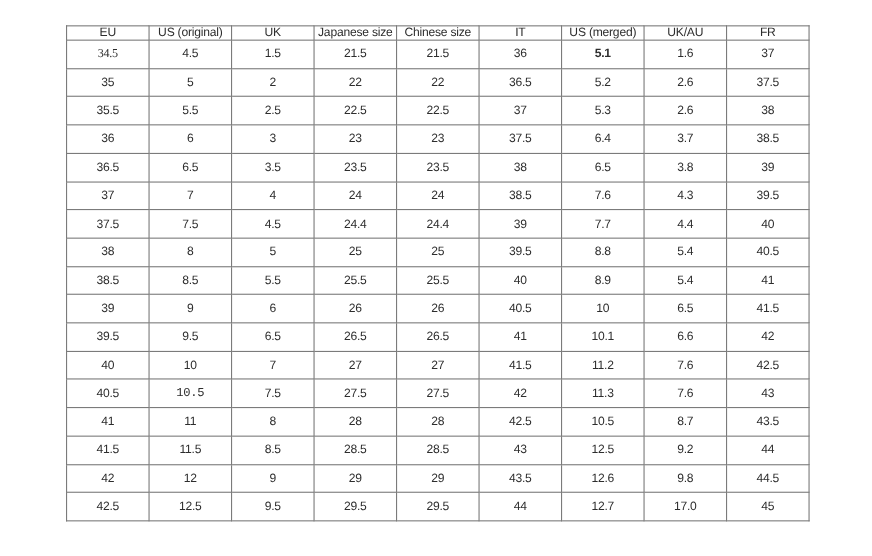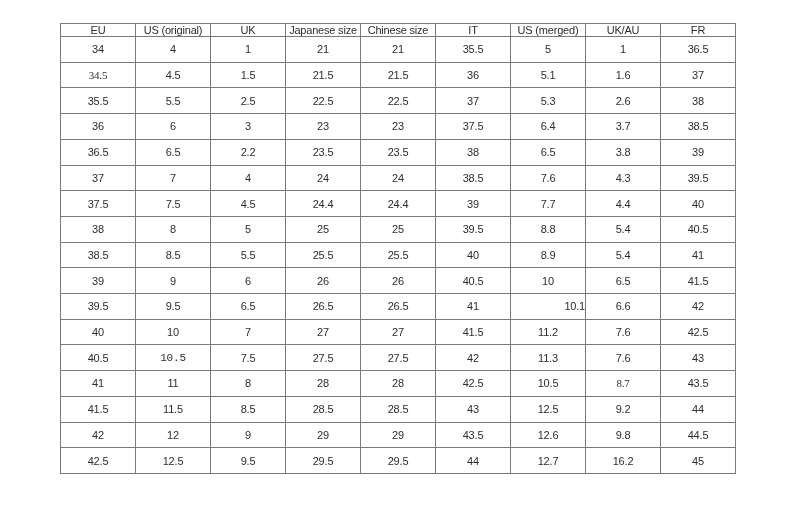--- a/index.html
+++ b/index.html
@@ -49,40 +49,40 @@
           <th style="border-color: rgb(123, 123, 123); color: rgb(45, 45, 45);">Japanese size</th>
           <th style="border-color: rgb(123, 123, 123); color: rgb(45, 45, 45);">Chinese size</th>
           <th style="border-color: rgb(123, 123, 123); color: rgb(45, 45, 45); text-align: center;">IT</th>
           <th style="border-color: rgb(123, 123, 123); color: rgb(45, 45, 45);">US (merged)</th>
           <th style="border-color: rgb(123, 123, 123); color: rgb(45, 45, 45);">UK/AU</th>
           <th style="border-color: rgb(123, 123, 123); color: rgb(45, 45, 45);">FR</th>
         </tr>
     </thead>
     <tbody>
         <tr>
-          <td style="border-color: rgb(123, 123, 123); color: rgb(45, 45, 45);">34</td>
-          <td style="border-color: rgb(123, 123, 123); color: rgb(45, 45, 45);">4</td>
-          <td style="border-color: rgb(123, 123, 123); color: rgb(45, 45, 45);">1</td>
-          <td style="border-color: rgb(123, 123, 123); color: rgb(45, 45, 45);">21</td>
-          <td style="border-color: rgb(123, 123, 123); color: rgb(45, 45, 45);">21</td>
-          <td style="border-color: rgb(123, 123, 123); color: rgb(45, 45, 45);">35.5</td>
-          <td style="border-color: rgb(123, 123, 123); color: rgb(45, 45, 45);">5</td>
-          <td style="border-color: rgb(123, 123, 123); color: rgb(45, 45, 45);">1</td>
-          <td style="border-color: rgb(123, 123, 123); color: rgb(45, 45, 45);">36.5</td>
-        </tr>
-        <tr>
           <td style="border-color: rgb(123, 123, 123); color: rgb(45, 45, 45); font-family: Liberation Serif, serif;">34.5</td>
           <td style="border-color: rgb(123, 123, 123); color: rgb(45, 45, 45);">4.5</td>
           <td style="border-color: rgb(123, 123, 123); color: rgb(45, 45, 45);">1.5</td>
           <td style="border-color: rgb(123, 123, 123); color: rgb(45, 45, 45);">21.5</td>
           <td style="border-color: rgb(123, 123, 123); color: rgb(45, 45, 45);">21.5</td>
           <td style="border-color: rgb(123, 123, 123); color: rgb(45, 45, 45);">36</td>
-          <td style="border-color: rgb(123, 123, 123); color: rgb(45, 45, 45);">5.1</td>
+          <td style="border-color: rgb(123, 123, 123); color: rgb(45, 45, 45); font-weight: bold;">5.1</td>
           <td style="border-color: rgb(123, 123, 123); color: rgb(45, 45, 45);">1.6</td>
           <td style="border-color: rgb(123, 123, 123); color: rgb(45, 45, 45);">37</td>
+        </tr>
+        <tr>
+          <td style="border-color: rgb(123, 123, 123); color: rgb(45, 45, 45);">35</td>
+          <td style="border-color: rgb(123, 123, 123); color: rgb(45, 45, 45);">5</td>
+          <td style="border-color: rgb(123, 123, 123); color: rgb(45, 45, 45);">2</td>
+          <td style="border-color: rgb(123, 123, 123); color: rgb(45, 45, 45);">22</td>
+          <td style="border-color: rgb(123, 123, 123); color: rgb(45, 45, 45);">22</td>
+          <td style="border-color: rgb(123, 123, 123); color: rgb(45, 45, 45);">36.5</td>
+          <td style="border-color: rgb(123, 123, 123); color: rgb(45, 45, 45);">5.2</td>
+          <td style="border-color: rgb(123, 123, 123); color: rgb(45, 45, 45);">2.6</td>
+          <td style="border-color: rgb(123, 123, 123); color: rgb(45, 45, 45);">37.5</td>
         </tr>
         <tr>
           <td style="border-color: rgb(123, 123, 123); color: rgb(45, 45, 45);">35.5</td>
           <td style="border-color: rgb(123, 123, 123); color: rgb(45, 45, 45);">5.5</td>
           <td style="border-color: rgb(123, 123, 123); color: rgb(45, 45, 45);">2.5</td>
           <td style="border-color: rgb(123, 123, 123); color: rgb(45, 45, 45);">22.5</td>
           <td style="border-color: rgb(123, 123, 123); color: rgb(45, 45, 45);">22.5</td>
           <td style="border-color: rgb(123, 123, 123); color: rgb(45, 45, 45);">37</td>
           <td style="border-color: rgb(123, 123, 123); color: rgb(45, 45, 45);">5.3</td>
           <td style="border-color: rgb(123, 123, 123); color: rgb(45, 45, 45);">2.6</td>
@@ -95,21 +95,21 @@
           <td style="border-color: rgb(123, 123, 123); color: rgb(45, 45, 45);">23</td>
           <td style="border-color: rgb(123, 123, 123); color: rgb(45, 45, 45);">23</td>
           <td style="border-color: rgb(123, 123, 123); color: rgb(45, 45, 45);">37.5</td>
           <td style="border-color: rgb(123, 123, 123); color: rgb(45, 45, 45);">6.4</td>
           <td style="border-color: rgb(123, 123, 123); color: rgb(45, 45, 45);">3.7</td>
           <td style="border-color: rgb(123, 123, 123); color: rgb(45, 45, 45);">38.5</td>
         </tr>
         <tr>
           <td style="border-color: rgb(123, 123, 123); color: rgb(45, 45, 45);">36.5</td>
           <td style="border-color: rgb(123, 123, 123); color: rgb(45, 45, 45);">6.5</td>
-          <td style="border-color: rgb(123, 123, 123); color: rgb(45, 45, 45);">2.2</td>
+          <td style="border-color: rgb(123, 123, 123); color: rgb(45, 45, 45);">3.5</td>
           <td style="border-color: rgb(123, 123, 123); color: rgb(45, 45, 45);">23.5</td>
           <td style="border-color: rgb(123, 123, 123); color: rgb(45, 45, 45);">23.5</td>
           <td style="border-color: rgb(123, 123, 123); color: rgb(45, 45, 45);">38</td>
           <td style="border-color: rgb(123, 123, 123); color: rgb(45, 45, 45);">6.5</td>
           <td style="border-color: rgb(123, 123, 123); color: rgb(45, 45, 45);">3.8</td>
           <td style="border-color: rgb(123, 123, 123); color: rgb(45, 45, 45);">39</td>
         </tr>
         <tr>
           <td style="border-color: rgb(123, 123, 123); color: rgb(45, 45, 45);">37</td>
           <td style="border-color: rgb(123, 123, 123); color: rgb(45, 45, 45);">7</td>
@@ -165,21 +165,21 @@
           <td style="border-color: rgb(123, 123, 123); color: rgb(45, 45, 45);">6.5</td>
           <td style="border-color: rgb(123, 123, 123); color: rgb(45, 45, 45);">41.5</td>
         </tr>
         <tr>
           <td style="border-color: rgb(123, 123, 123); color: rgb(45, 45, 45);">39.5</td>
           <td style="border-color: rgb(123, 123, 123); color: rgb(45, 45, 45);">9.5</td>
           <td style="border-color: rgb(123, 123, 123); color: rgb(45, 45, 45);">6.5</td>
           <td style="border-color: rgb(123, 123, 123); color: rgb(45, 45, 45);">26.5</td>
           <td style="border-color: rgb(123, 123, 123); color: rgb(45, 45, 45);">26.5</td>
           <td style="border-color: rgb(123, 123, 123); color: rgb(45, 45, 45);">41</td>
-          <td style="border-color: rgb(123, 123, 123); color: rgb(45, 45, 45); text-align: right;">10.1</td>
+          <td style="border-color: rgb(123, 123, 123); color: rgb(45, 45, 45);">10.1</td>
           <td style="border-color: rgb(123, 123, 123); color: rgb(45, 45, 45);">6.6</td>
           <td style="border-color: rgb(123, 123, 123); color: rgb(45, 45, 45);">42</td>
         </tr>
         <tr>
           <td style="border-color: rgb(123, 123, 123); color: rgb(45, 45, 45);">40</td>
           <td style="border-color: rgb(123, 123, 123); color: rgb(45, 45, 45);">10</td>
           <td style="border-color: rgb(123, 123, 123); color: rgb(45, 45, 45);">7</td>
           <td style="border-color: rgb(123, 123, 123); color: rgb(45, 45, 45);">27</td>
           <td style="border-color: rgb(123, 123, 123); color: rgb(45, 45, 45);">27</td>
           <td style="border-color: rgb(123, 123, 123); color: rgb(45, 45, 45);">41.5</td>
@@ -199,21 +199,21 @@
           <td style="border-color: rgb(123, 123, 123); color: rgb(45, 45, 45);">43</td>
         </tr>
         <tr>
           <td style="border-color: rgb(123, 123, 123); color: rgb(45, 45, 45);">41</td>
           <td style="border-color: rgb(123, 123, 123); color: rgb(45, 45, 45);">11</td>
           <td style="border-color: rgb(123, 123, 123); color: rgb(45, 45, 45);">8</td>
           <td style="border-color: rgb(123, 123, 123); color: rgb(45, 45, 45);">28</td>
           <td style="border-color: rgb(123, 123, 123); color: rgb(45, 45, 45);">28</td>
           <td style="border-color: rgb(123, 123, 123); color: rgb(45, 45, 45);">42.5</td>
           <td style="border-color: rgb(123, 123, 123); color: rgb(45, 45, 45);">10.5</td>
-          <td style="border-color: rgb(123, 123, 123); color: rgb(45, 45, 45); font-family: Liberation Serif, serif;">8.7</td>
+          <td style="border-color: rgb(123, 123, 123); color: rgb(45, 45, 45);">8.7</td>
           <td style="border-color: rgb(123, 123, 123); color: rgb(45, 45, 45);">43.5</td>
         </tr>
         <tr>
           <td style="border-color: rgb(123, 123, 123); color: rgb(45, 45, 45);">41.5</td>
           <td style="border-color: rgb(123, 123, 123); color: rgb(45, 45, 45);">11.5</td>
           <td style="border-color: rgb(123, 123, 123); color: rgb(45, 45, 45);">8.5</td>
           <td style="border-color: rgb(123, 123, 123); color: rgb(45, 45, 45);">28.5</td>
           <td style="border-color: rgb(123, 123, 123); color: rgb(45, 45, 45);">28.5</td>
           <td style="border-color: rgb(123, 123, 123); color: rgb(45, 45, 45);">43</td>
           <td style="border-color: rgb(123, 123, 123); color: rgb(45, 45, 45);">12.5</td>
@@ -232,18 +232,18 @@
           <td style="border-color: rgb(123, 123, 123); color: rgb(45, 45, 45);">44.5</td>
         </tr>
         <tr>
           <td style="border-color: rgb(123, 123, 123); color: rgb(45, 45, 45);">42.5</td>
           <td style="border-color: rgb(123, 123, 123); color: rgb(45, 45, 45);">12.5</td>
           <td style="border-color: rgb(123, 123, 123); color: rgb(45, 45, 45);">9.5</td>
           <td style="border-color: rgb(123, 123, 123); color: rgb(45, 45, 45);">29.5</td>
           <td style="border-color: rgb(123, 123, 123); color: rgb(45, 45, 45);">29.5</td>
           <td style="border-color: rgb(123, 123, 123); color: rgb(45, 45, 45);">44</td>
           <td style="border-color: rgb(123, 123, 123); color: rgb(45, 45, 45);">12.7</td>
-          <td style="border-color: rgb(123, 123, 123); color: rgb(45, 45, 45);">16.2</td>
+          <td style="border-color: rgb(123, 123, 123); color: rgb(45, 45, 45);">17.0</td>
           <td style="border-color: rgb(123, 123, 123); color: rgb(45, 45, 45);">45</td>
         </tr>
       </tbody>
   </table>
 </div>
 
 </body></html>

